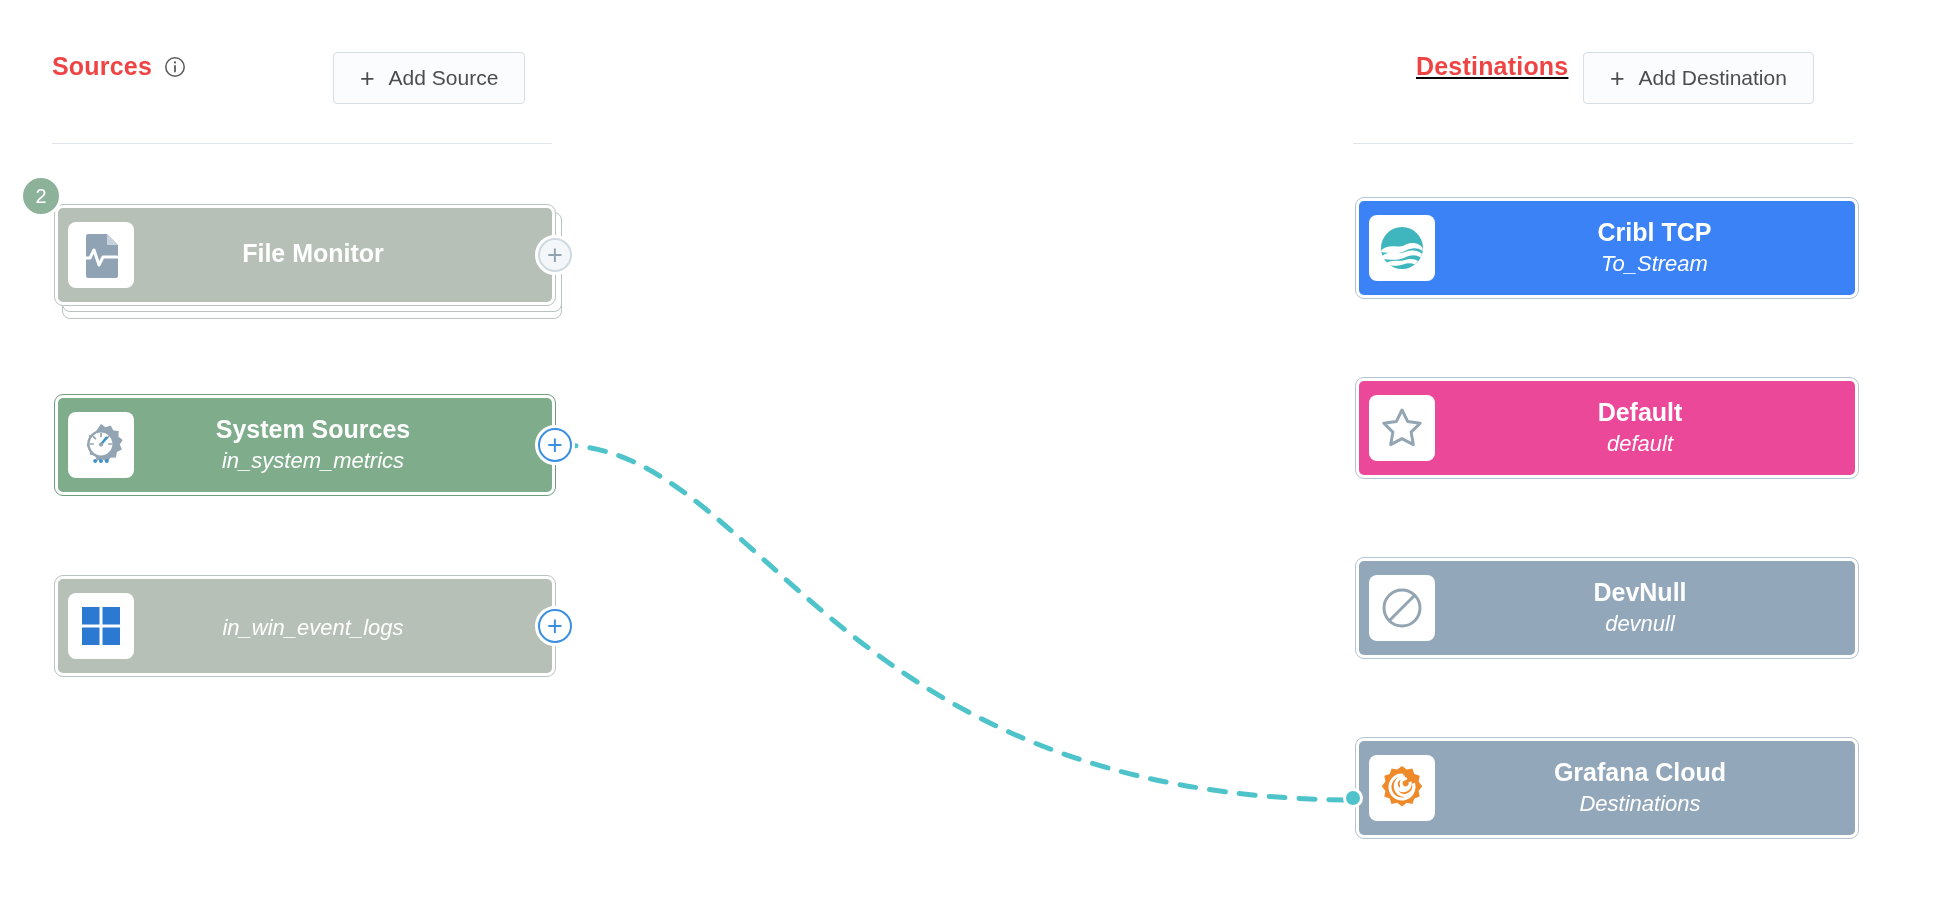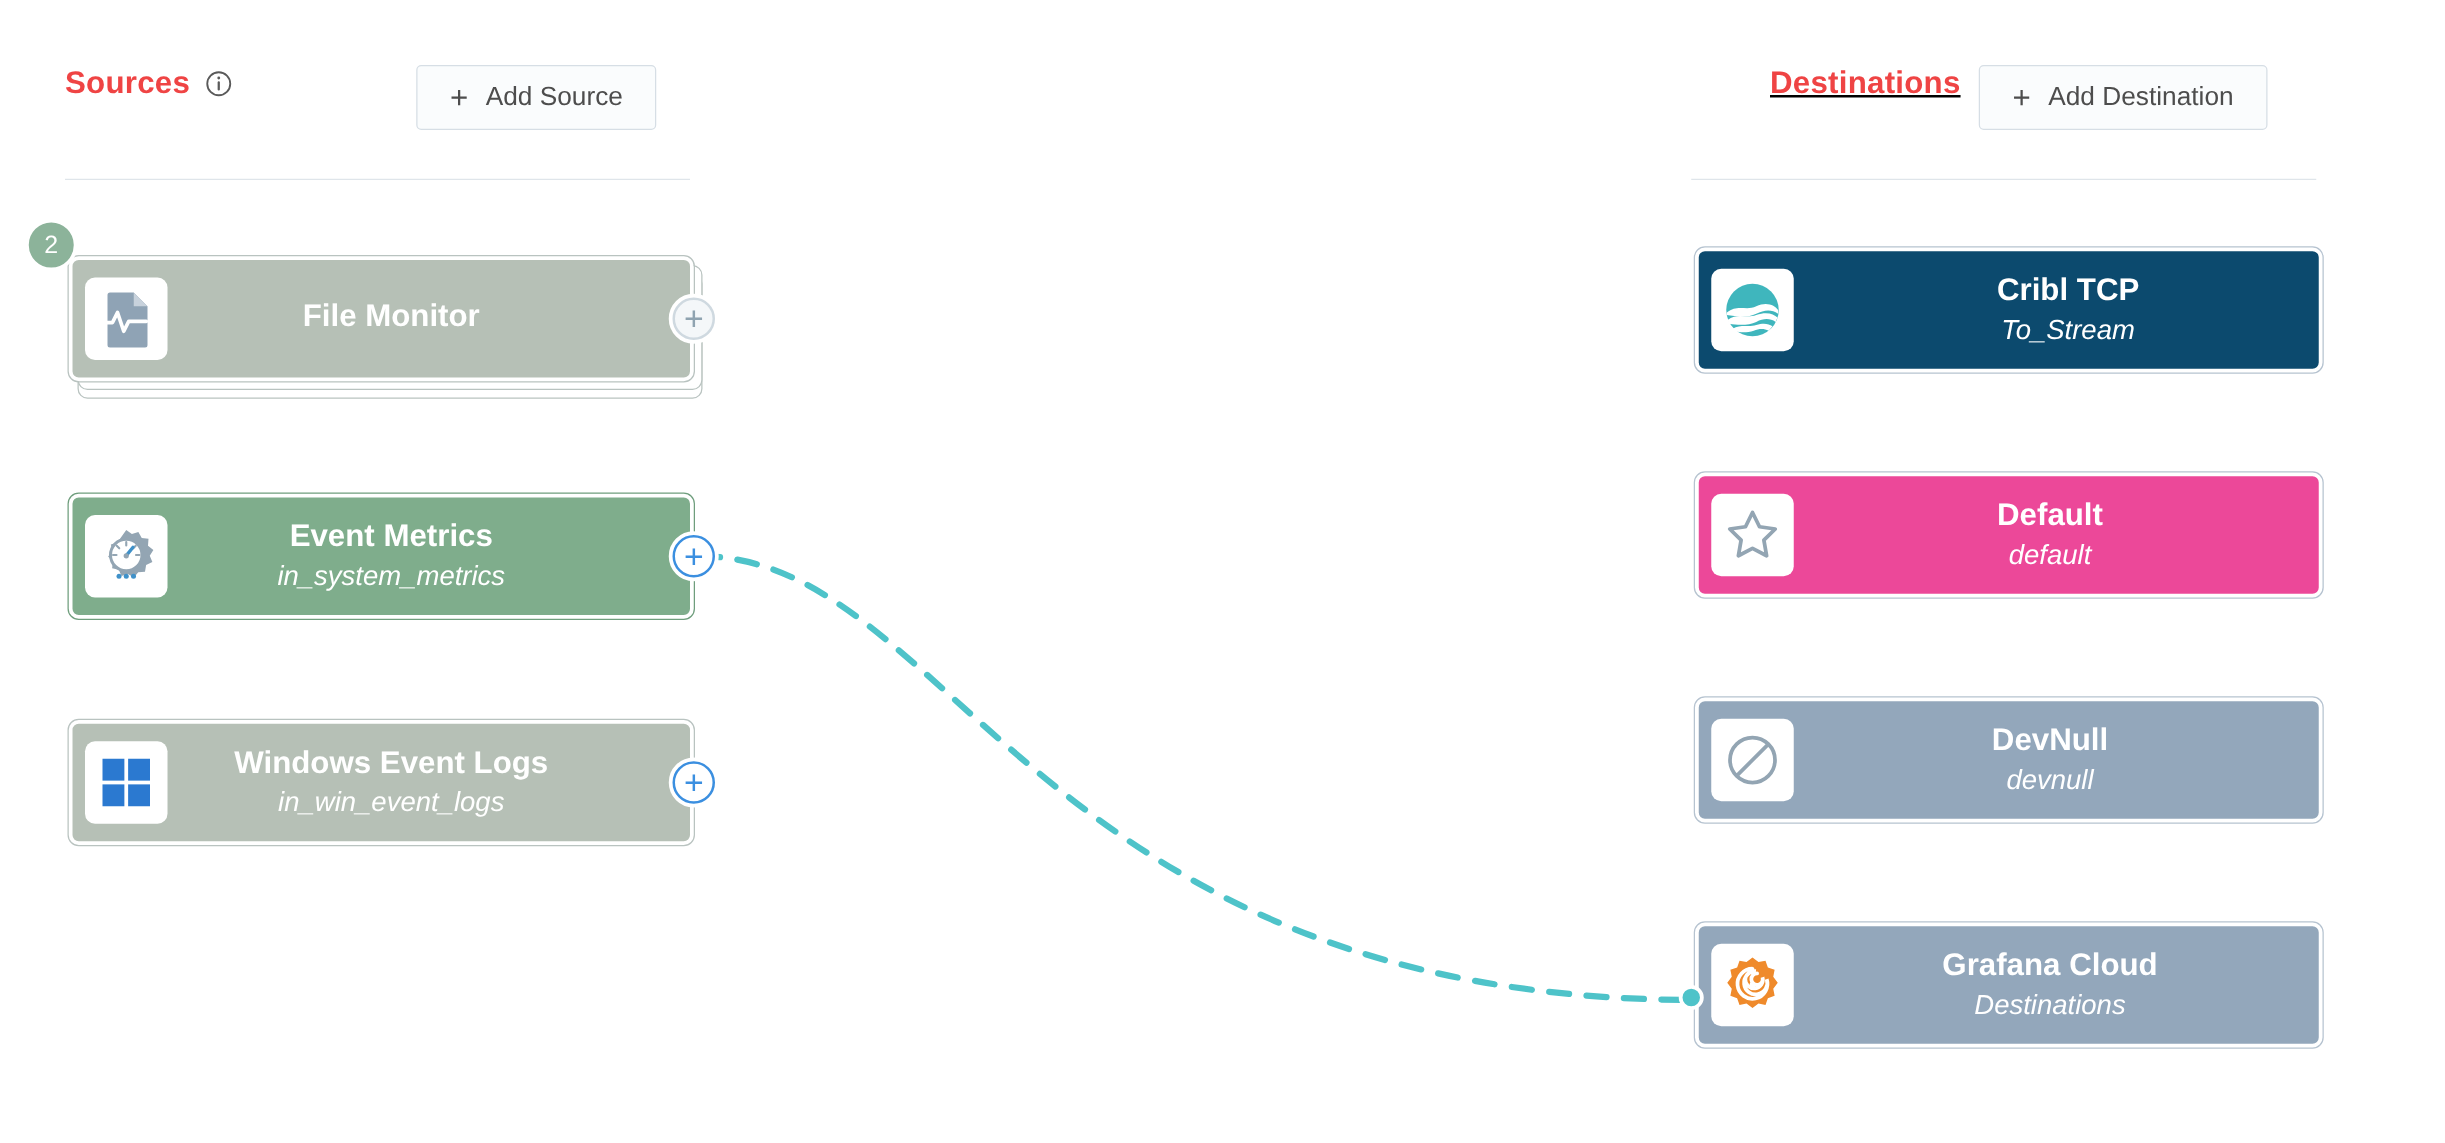--- a/index.html
+++ b/index.html
@@ -173,51 +173,50 @@
           <line x1="24" y1="23.5" x2="29.4" y2="16.8" stroke="#3f91c9" stroke-width="2.6" stroke-linecap="round"></line>
           <circle cx="24" cy="23.6" r="2.1" fill="#93a5b3"></circle>
           <g fill="#3f91c9">
             <circle cx="18.2" cy="40" r="2"></circle>
               <circle cx="24" cy="40" r="2"></circle>
               <circle cx="29.8" cy="40" r="2"></circle>
           </g>
         </svg>
       </div>
       <div class="txt">
-        <span class="nm">Event Metrics</span>
+        <span class="nm">System Sources</span>
         <span class="sub">in_system_metrics</span>
       </div>
     </div>
     <div class="handle active" style="left:480px; top:30px;">
       <span class="ring">+</span>
     </div>
   </div>
 
   <div class="card-wrap" style="left:55px; top:576px; width:500px; height:100px;">
     <div class="card" style="background:#b6c0b6;">
       <div class="ico">
         <svg width="44" height="44" viewBox="0 0 44 44">
           <rect x="3" y="3" width="17.5" height="17.5" fill="#2b79d0"></rect>
           <rect x="23.5" y="3" width="17.5" height="17.5" fill="#2b79d0"></rect>
           <rect x="3" y="23.5" width="17.5" height="17.5" fill="#2b79d0"></rect>
           <rect x="23.5" y="23.5" width="17.5" height="17.5" fill="#2b79d0"></rect>
         </svg>
       </div>
       <div class="txt">
-        <span class="nm">Windows Event Logs</span>
         <span class="sub">in_win_event_logs</span>
       </div>
     </div>
     <div class="handle active" style="left:480px; top:30px;">
       <span class="ring">+</span>
     </div>
   </div>
 
   <div class="card-wrap" style="left:1356px; top:198px; width:502px; height:100px;">
-    <div class="card dest" style="background:#0c4a6e;gap:29px;">
+    <div class="card dest" style="background:#3b82f6;gap:29px;">
       <div class="ico">
         <svg width="50" height="50" viewBox="0 0 50 50">
           <circle cx="25" cy="25" r="21" fill="#3fb6bd"></circle>
           <path d="M4.5 27 C13 20 20 26 28 22 C36 18 43 21 45.5 25 L45.5 28 C40 24 34 25 28 28 C21 31.5 12 30 4.2 29 z" fill="#fff"></path>
           <path d="M5 33 C13 27 20 32 28 29 C36 26 42 28 45 31 L43.5 34.5 C39 31.5 34 31.5 28 34.5 C22 37.5 13 37 6.5 36 z" fill="#fff"></path>
           <path d="M9 40 C16 36 22 39 28 37 C34 35 38 36 41 38 L38 41.5 C34 39.5 30 40 26 41.5 C21 43.2 15 43 11.5 42 z" fill="#fff"></path>
         </svg>
       </div>
       <div class="txt">
         <span class="nm">Cribl TCP</span>

